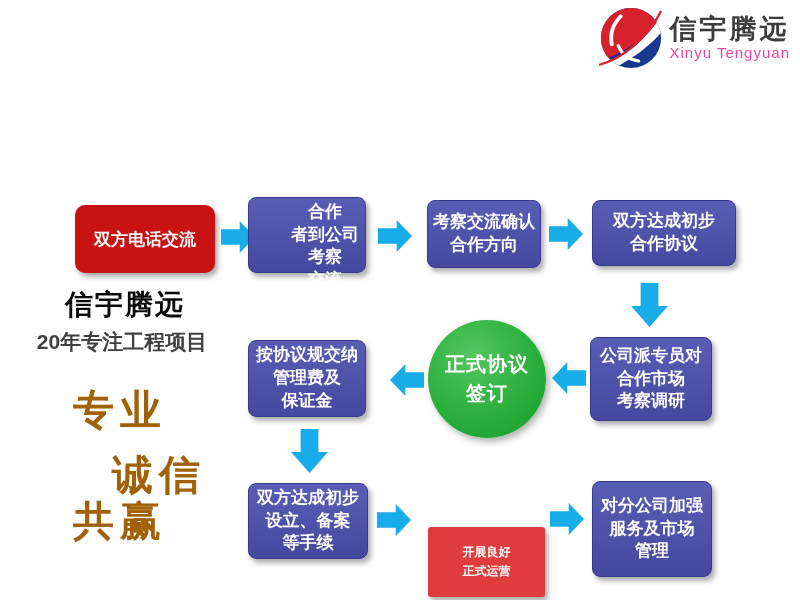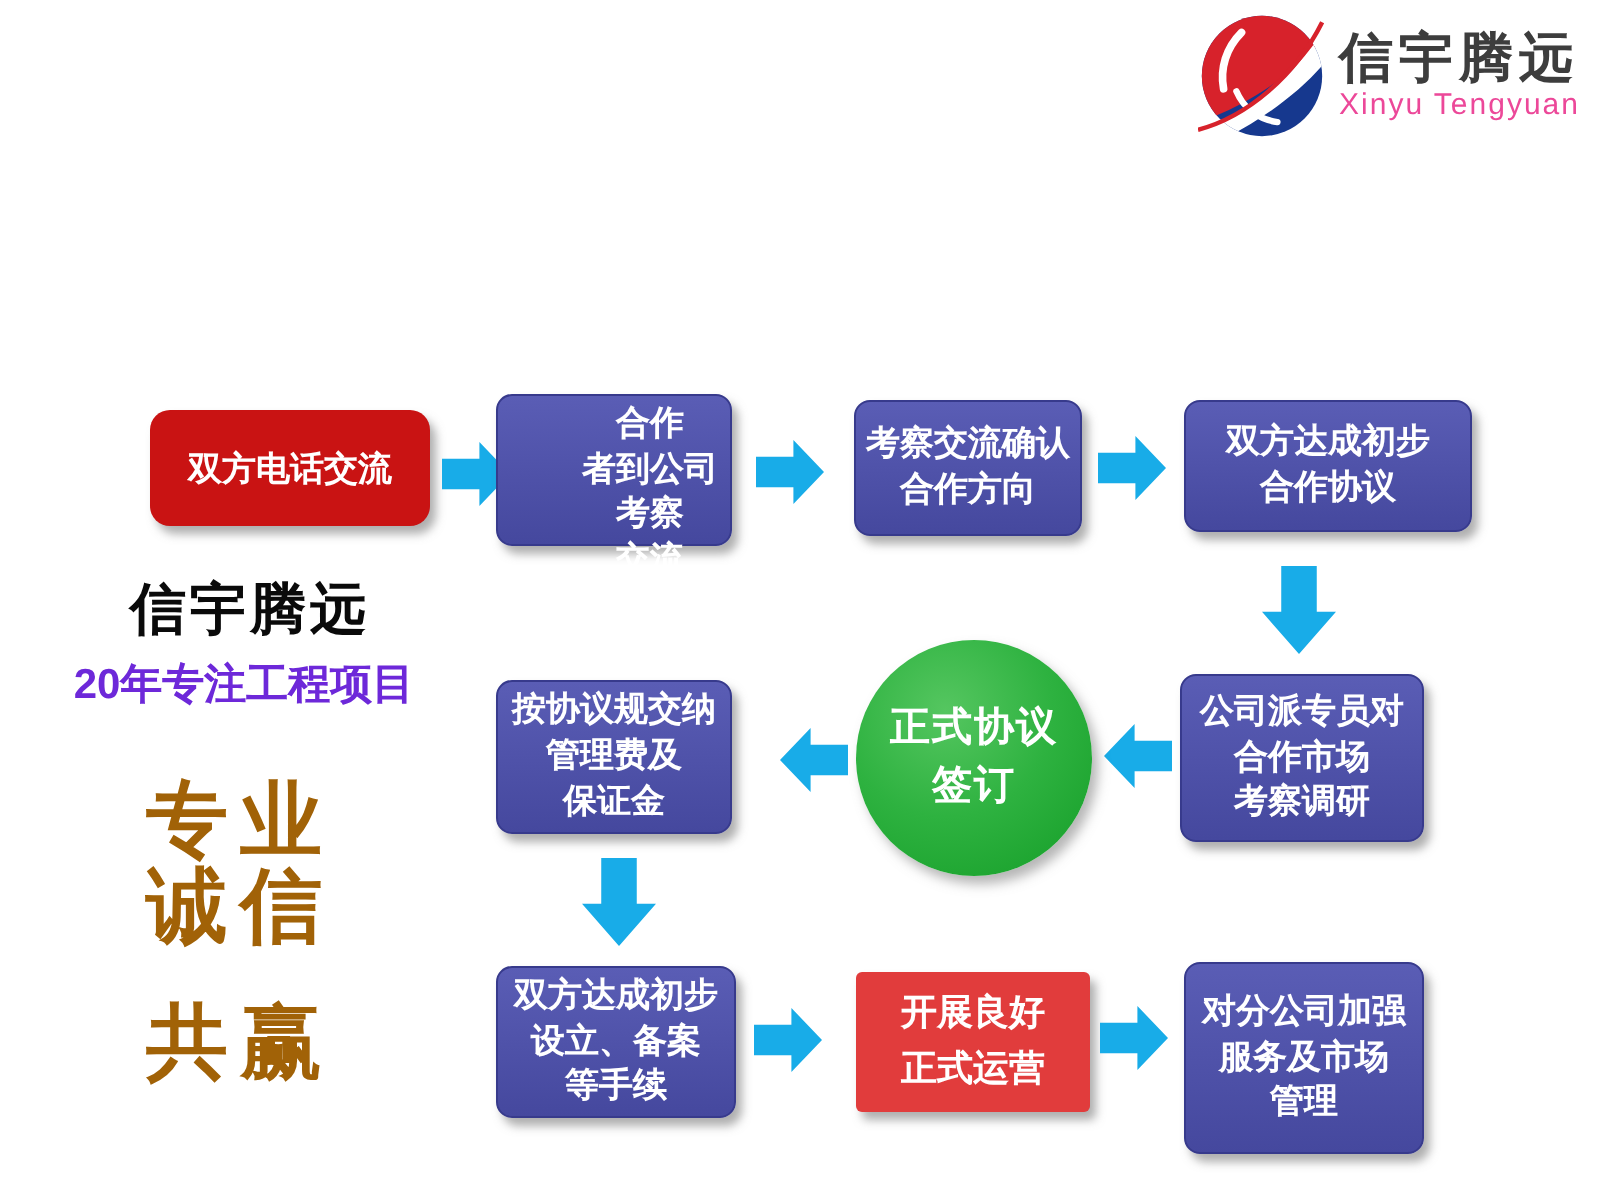--- a/index.html
+++ b/index.html
@@ -24,27 +24,27 @@
     text-shadow: 4px 5px 4px rgba(40,40,40,0.45);
   }
 
   
   .side-brand {
     position:absolute; left:40px; top:286px; width:170px; text-align:center;
     font-size:28px; font-weight:bold; color:#0a0a0a; letter-spacing:2px;
   }
   .side-tagline {
     position:absolute; left:22px; top:328px; width:200px; text-align:center;
-    font-size:21px; font-weight:bold; color:#6d28d9;
+    font-size:21px; font-weight:bold; color:#404040;
   }
   .side-value {
     position:absolute; left:73px; width:110px;
     font-size:41px; font-weight:bold; color:#a16207; letter-spacing:6px;
   }
-  .v1 { top:383px; } .v2 { top:426px; } .v3 { top:494px; }
+  .v1 { top:383px; } .v2 { top:448px;margin-left:39px; } .v3 { top:494px; }
 
   
   .box {
     position:absolute; display:flex; align-items:center; justify-content:center;
     text-align:center; color:#fff; font-weight:bold; white-space:pre-line;
   }
   .box-blue {
     background:linear-gradient(180deg,#5a5db5 0%, #4649a0 60%, #4245990%);
     background:linear-gradient(180deg,#5a5db5 0%, #45489e 100%);
     border:1px solid #373a8c; border-radius:8px;
@@ -52,30 +52,30 @@
     font-size:17px; line-height:1.34;
   }
   .box-red-dark {
     background:#c91313; border-radius:10px;
     box-shadow:3px 4px 5px rgba(110,110,110,0.55);
     font-size:17px;
   }
   .box-red-light {
     background:#e13c3c; border-radius:3px;
     box-shadow:3px 4px 5px rgba(110,110,110,0.55);
-    font-size:18px; line-height:1.55;
+    font-size:12px; line-height:1.55;margin-top:41px;
   }
   .circle-green {
     border-radius:50%;
     background:radial-gradient(circle at 38% 30%, #55c660 0%, #2eb240 48%, #149d27 100%);
     box-shadow:3px 4px 6px rgba(110,110,110,0.5);
     font-size:20px; line-height:1.45; letter-spacing:1px;
   }
 
-  .b1  { left:75px;  top:205px; width:140px; height:58px; }
+  .b1  { left:75px;  top:205px; width:140px; height:68px; }
   .b2  { left:248px; top:197px; width:118px; height:76px;padding-left:36px; }
   .b3  { left:427px; top:200px; width:114px; height:68px; }
   .b4  { left:592px; top:200px; width:144px; height:66px; }
   .b5  { left:248px; top:340px; width:118px; height:77px; }
   .b6  { left:590px; top:337px; width:122px; height:84px; }
   .b7  { left:248px; top:483px; width:120px; height:76px; }
   .b9  { left:428px; top:486px; width:117px; height:70px; }
   .b10 { left:592px; top:481px; width:120px; height:96px; }
   .bc  { left:428px; top:320px; width:118px; height:118px; }
 

